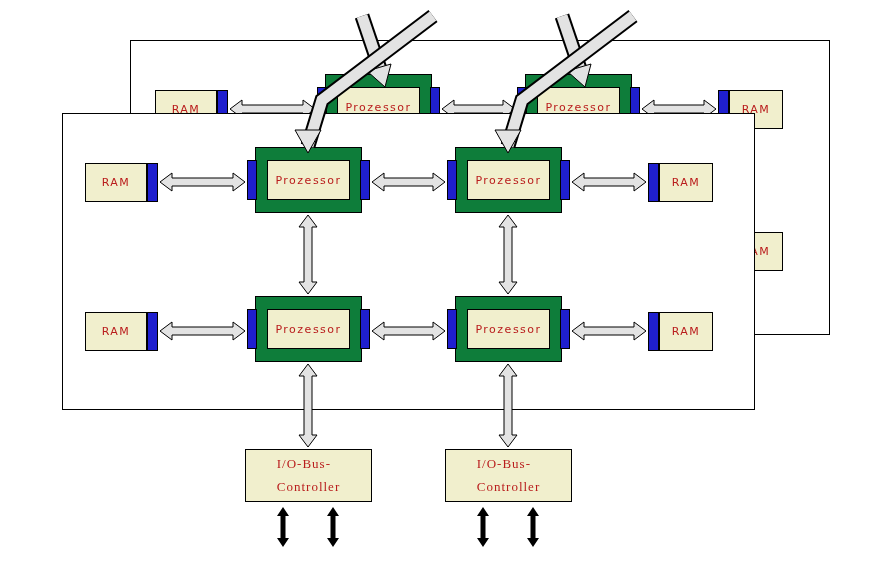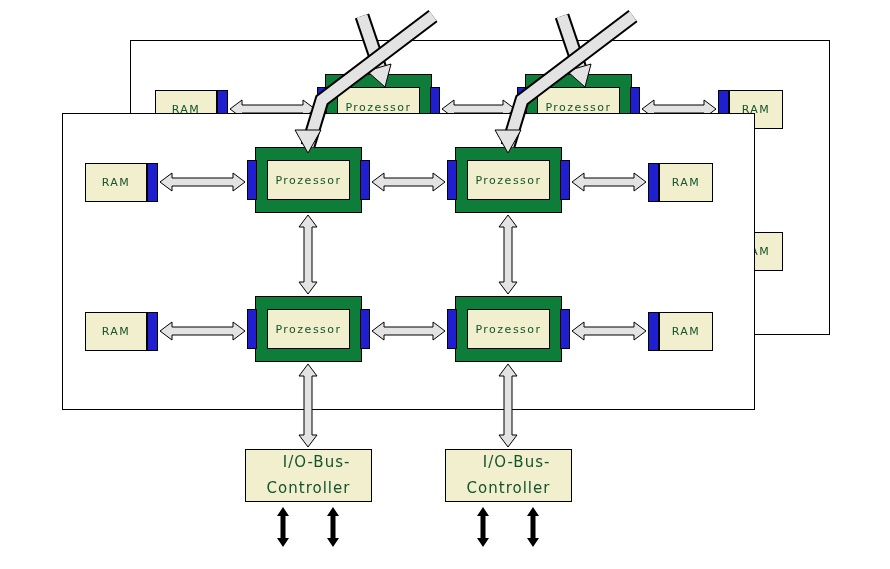--- a/index.html
+++ b/index.html
@@ -1,27 +1,27 @@
 <!DOCTYPE html>
 <html style="--block-fill: #f1efcd; --processor-green: #0e7d3a; --bus-blue: #1f1fcf; --arrow-fill: #e3e3e3; --board-fill: #ffffff; --io-arrow: #000000; --border: #000000;"><head>
 <meta charset="utf-8">
 <style>
   html,body{margin:0;padding:0;background:#fff;}
   .canvas{
     position:relative;width:890px;height:569px;background:#fff;
-    font-family:"DejaVu Sans","Liberation Sans",sans-serif;color:#14532d;
+    font-family:"DejaVu Sans","Liberation Sans",sans-serif;color:#b91c1c;
     overflow:hidden;
   }
   .board{position:absolute;box-sizing:border-box;background:var(--board-fill,#fff);border:1px solid var(--border,#000);}
   .block{position:absolute;box-sizing:border-box;border:1px solid var(--border,#000);display:flex;align-items:center;justify-content:center;}
   .cream{background:var(--block-fill,#f1efcd);}
   .green{background:var(--processor-green,#0e7d3a);}
   .bar{position:absolute;box-sizing:border-box;background:var(--bus-blue,#1f1fcf);border:1px solid var(--border,#000);}
   .lbl{font-size:11px;letter-spacing:1.5px;white-space:nowrap;}
-  .io-text{text-align:right;font-size:15px;letter-spacing:1px;line-height:1.7;}
+  .io-text{text-align:left;font-size:13px;letter-spacing:1px;line-height:1.7;font-family:Liberation Serif, serif;}
   svg.layer{position:absolute;left:0;top:0;width:890px;height:569px;pointer-events:none;}
   .bus-arrow{fill:var(--arrow-fill,#e3e3e3);stroke:var(--border,#000);stroke-width:1;}
   .io-black-arrow{fill:var(--io-arrow,#000);stroke:none;}
   .big-arrow-outline{fill:none;stroke:var(--border,#000);stroke-width:15;stroke-linejoin:miter;}
   .big-arrow-fill{fill:none;stroke:var(--arrow-fill,#e3e3e3);stroke-width:11;stroke-linejoin:miter;}
   .big-arrow-head{fill:var(--arrow-fill,#e3e3e3);stroke:var(--border,#000);stroke-width:1;}
 </style>
 </head>
 <body>
 

